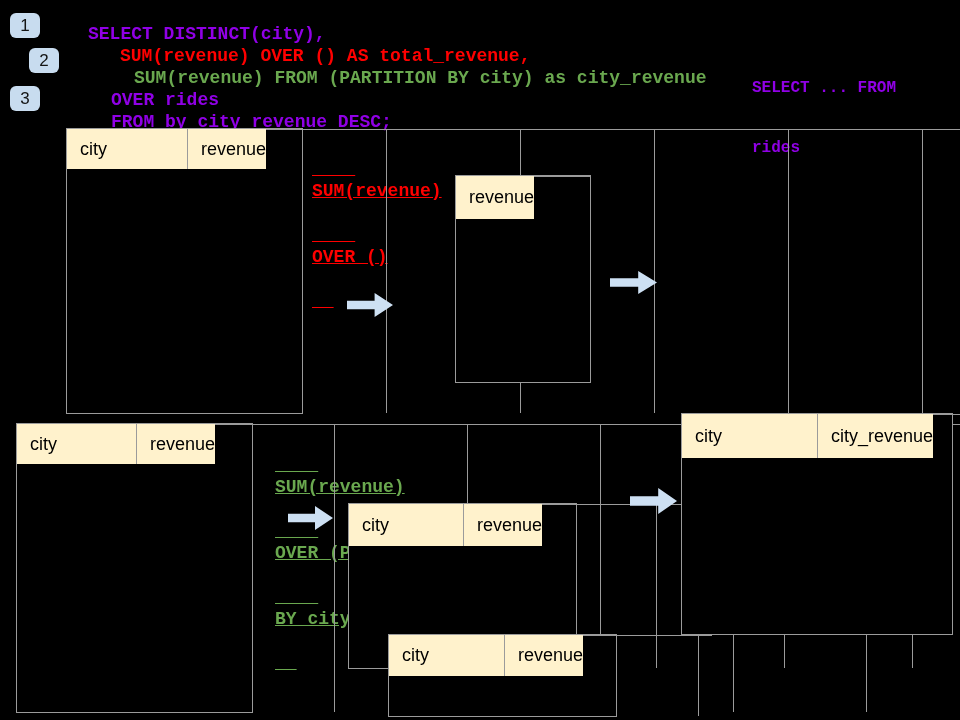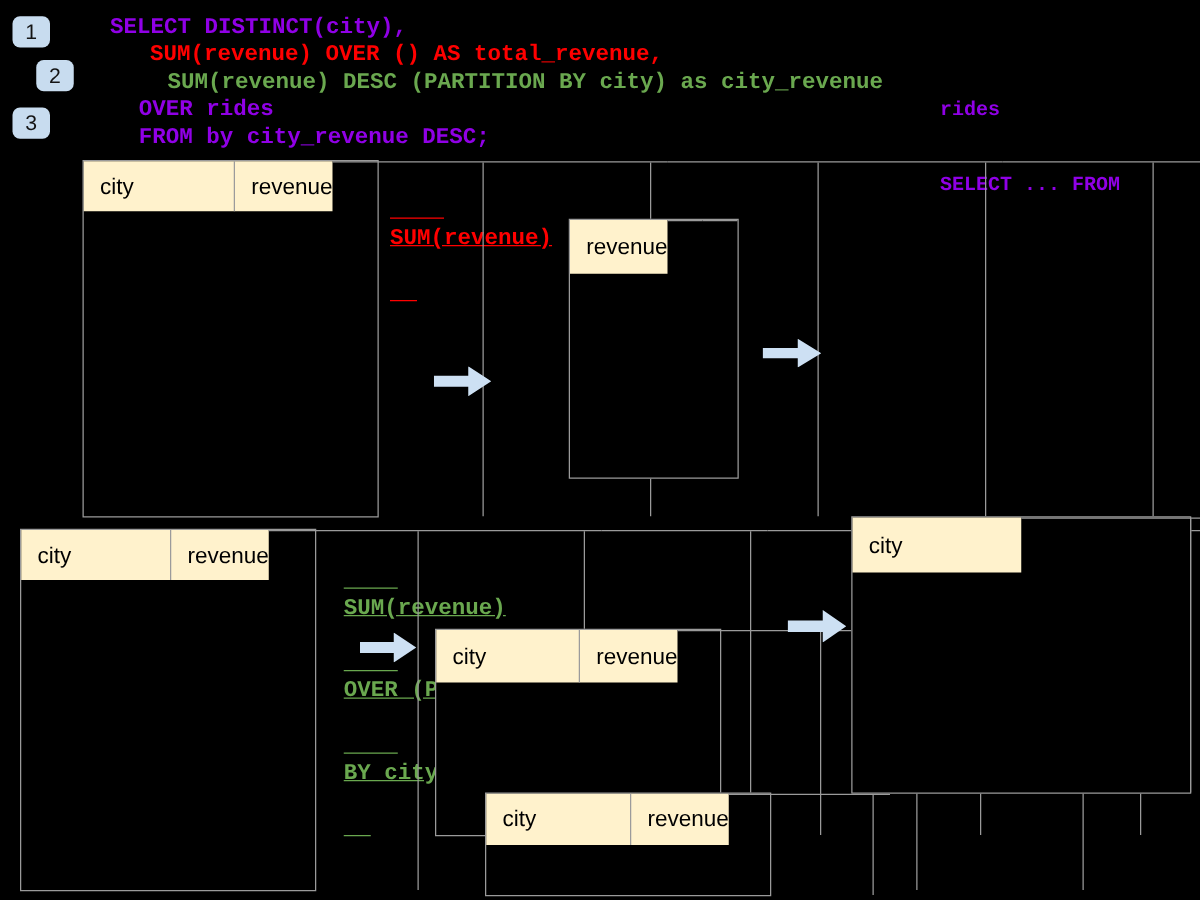--- a/index.html
+++ b/index.html
@@ -13,21 +13,21 @@
   
   .badge{position:absolute;width:30px;height:25px;background:var(--badge);
          border-radius:6px;color:#141414;font-size:17px;display:flex;
          align-items:center;justify-content:center;}
   .badge1{left:10px;top:13px}
   .badge2{left:29px;top:48px}
   .badge3{left:10px;top:86px}
 
   
   .code-line{position:absolute;font-family:"Liberation Mono",monospace;
-             font-weight:bold;font-size:18px;line-height:22px;white-space:pre;}
+             font-weight:bold;font-size:18px;line-height:22px;white-space:pre;margin-top:12px;}
   .l1{left:88px;top:11px;color:var(--purple)}
   .l2{left:120px;top:33px;color:var(--red)}
   .l3{left:134px;top:55px;color:var(--green)}
   .l4{left:111px;top:77px;color:var(--purple)}
   .l5{left:111px;top:99px;color:var(--purple)}
 
   .note{position:absolute;left:752px;top:38px;color:var(--purple);
         font-family:"Liberation Mono",monospace;font-weight:bold;
         font-size:16px;line-height:20px;white-space:pre;}
 
@@ -72,32 +72,33 @@
 
 <div id="canvas">
 
   <div class="badge badge1">1</div>
   <div class="badge badge2">2</div>
   <div class="badge badge3">3</div>
 
   <div>
     <div class="code-line l1">SELECT DISTINCT(city),</div>
     <div class="code-line l2">SUM(revenue) OVER () AS total_revenue,</div>
-    <div class="code-line l3">SUM(revenue) DESC (PARTITION BY city) as city_revenue</div>
+    <div class="code-line l3">SUM(revenue) FROM (PARTITION BY city) as city_revenue</div>
     <div class="code-line l4">OVER rides</div>
     <div class="code-line l5">FROM by city_revenue DESC;</div>
   </div>
 
   <div class="note">
+    <div>SELECT ... FROM</div>
     <div>rides</div>
-    <div>SELECT ... FROM</div>
   </div>
 
   <div class="ann ann-total">
     <div>SUM(revenue)</div>
+    <div>OVER ()</div>
   </div>
 
   <div class="ann ann-part">
     <div>SUM(revenue)</div>
     <div>OVER (PARTITION</div>
     <div>BY city)</div>
   </div>
 
   <div class="tbl t-src">
     <div class="hdr">
@@ -213,20 +214,21 @@
         <div class="cell c1"></div>
         <div class="cell c2"></div>
       </div>
   </div>
 
   <div class="arrow a4"></div>
 
   <div class="tbl t-cres">
     <div class="hdr">
       <div class="cell c1">city</div>
+      <div class="cell c2">city_revenue</div>
     </div>
     <div class="row">
         <div class="cell c1"></div>
         <div class="cell c2"></div>
       </div>
     <div class="row">
         <div class="cell c1"></div>
         <div class="cell c2"></div>
       </div>
     <div class="row">

